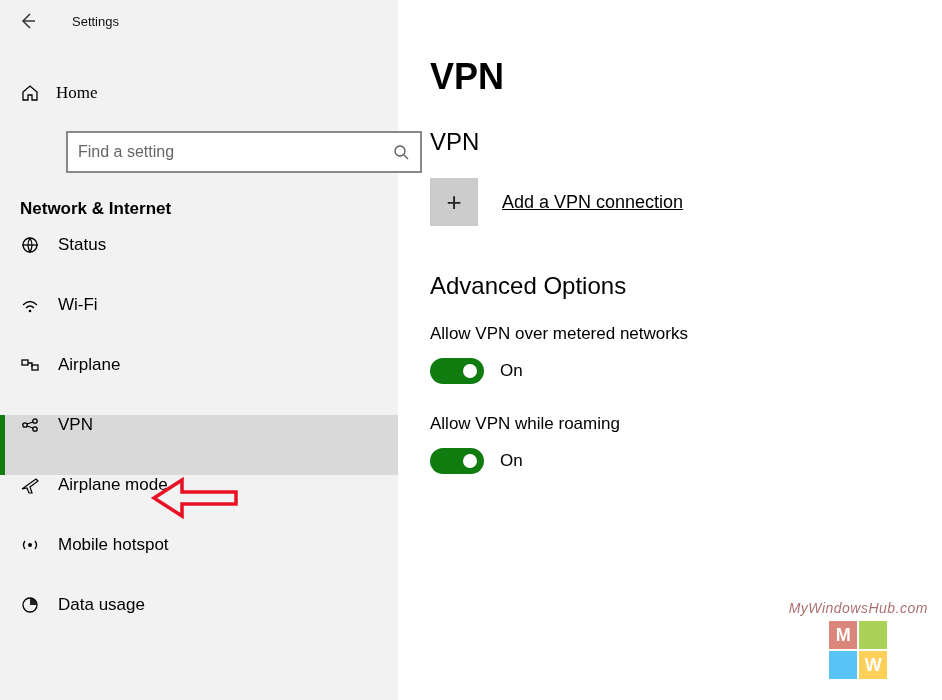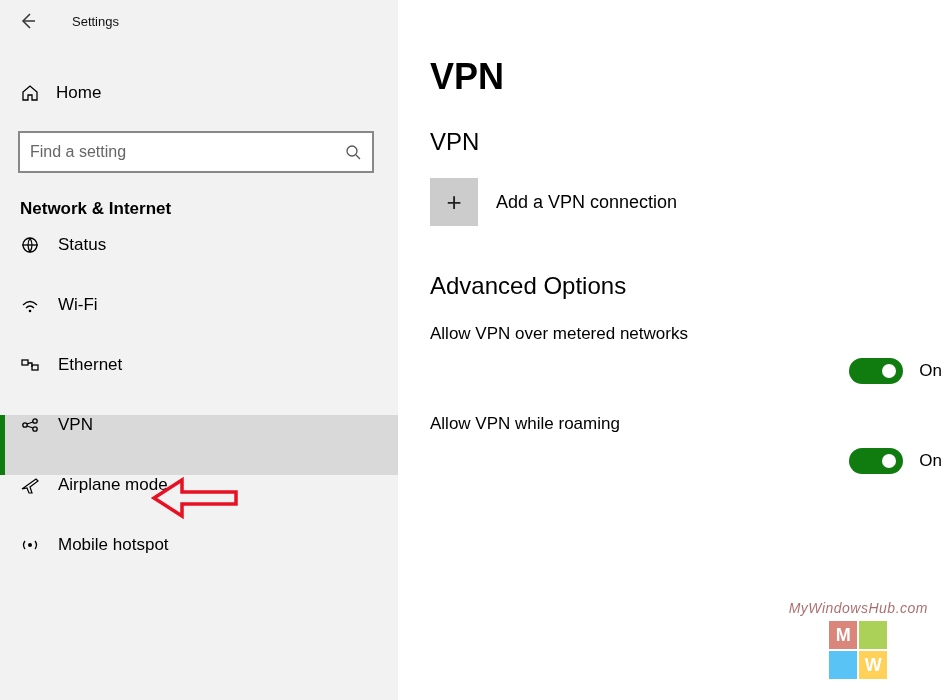--- a/index.html
+++ b/index.html
@@ -36,32 +36,34 @@
     color: #111;
     padding-left: 28px;
   }
   .home-row {
     display: flex;
     align-items: center;
     padding: 0 18px;
     height: 60px;
     margin-top: 28px;
     cursor: pointer;
+    font-family: Liberation Serif, serif;
   }
   .home-row .icon { width: 24px; display:flex; justify-content:center; }
   .home-row .label { font-size: 17px; padding-left: 14px; }
   .search-wrap {
     margin: 8px 18px 0 18px;
   }
   .search {
     width: 356px; height: 42px;
     border: 2px solid #888;
     background: #fff;
     display: flex; align-items: center;
     padding: 0 10px;
+    margin-left: 48px;
   }
   .search input {
     flex: 1;
     border: none; outline: none;
     font-size: 16px;
     color: #000;
     background: transparent;
   }
   .search input::placeholder { color: #666; font-style: normal; }
   .search .search-icon { width:18px; display:flex; justify-content:center; color:#555; }
@@ -113,37 +115,37 @@
   .plus-box {
     width: 48px; height: 48px;
     background: #ccc;
     display:flex; align-items:center; justify-content:center;
     font-size: 26px;
     font-weight: 300;
     color:#222;
   }
   .add-label {
     font-size: 18px;
-    padding-left: 18px;
+    padding-left: 24px;
+    text-decoration: underline;
   }
   .section-h2 {
     font-size: 24px;
     font-weight: 400;
     margin-bottom: 22px;
   }
   .opt-label {
     font-size: 17px;
     margin-bottom: 14px;
     margin-top: 24px;
   }
   .toggle-row {
     display:flex;
     align-items:center;
     margin-bottom: 30px;
-    justify-content: flex-end;
   }
   .toggle {
     width: 54px; height: 26px;
     background: #107c10;
     border-radius: 13px;
     position: relative;
     cursor:pointer;
   }
   .toggle::after {
     content:"";
@@ -245,21 +247,21 @@
     </div>
 
     <div class="nav-item">
       <span class="icon">
         <svg width="20" height="20" viewBox="0 0 20 20">
             <rect x="2" y="5" width="6" height="5" fill="none" stroke="#000" stroke-width="1.3"></rect>
             <rect x="12" y="10" width="6" height="5" fill="none" stroke="#000" stroke-width="1.3"></rect>
             <path d="M8 8 H12 V12" fill="none" stroke="#000" stroke-width="1.3"></path>
           </svg>
       </span>
-      <span class="label">Ethernet</span>
+      <span class="label">Airplane</span>
     </div>
 
 
     <div class="nav-item selected">
       <span class="icon">
         <svg width="20" height="20" viewBox="0 0 20 20">
             <circle cx="5" cy="10" r="2.2" fill="none" stroke="#000" stroke-width="1.3"></circle>
             <circle cx="15" cy="6" r="2.2" fill="none" stroke="#000" stroke-width="1.3"></circle>
             <circle cx="15" cy="14" r="2.2" fill="none" stroke="#000" stroke-width="1.3"></circle>
             <line x1="7" y1="9" x2="13" y2="7" stroke="#000" stroke-width="1.3"></line>
@@ -282,20 +284,29 @@
       <span class="icon">
         <svg width="20" height="20" viewBox="0 0 20 20">
             <circle cx="10" cy="10" r="2" fill="#000"></circle>
             <path d="M5 6 Q2 10 5 14" fill="none" stroke="#000" stroke-width="1.3"></path>
             <path d="M15 6 Q18 10 15 14" fill="none" stroke="#000" stroke-width="1.3"></path>
           </svg>
       </span>
       <span class="label">Mobile hotspot</span>
     </div>
 
+    <div class="nav-item">
+      <span class="icon">
+        <svg width="20" height="20" viewBox="0 0 20 20">
+            <circle cx="10" cy="10" r="7" fill="none" stroke="#000" stroke-width="1.3"></circle>
+            <path d="M10 3 A7 7 0 0 1 17 10 L10 10 Z" fill="#000" fill-opacity="0.85"></path>
+          </svg>
+      </span>
+      <span class="label">Data usage</span>
+    </div>
   </div>
 
   <div class="main">
     <div class="page-title">VPN</div>
     <div class="sub-title">VPN</div>
 
     <div class="add-row">
       <div class="plus-box">+</div>
       <div class="add-label">Add a VPN connection</div>
     </div>

